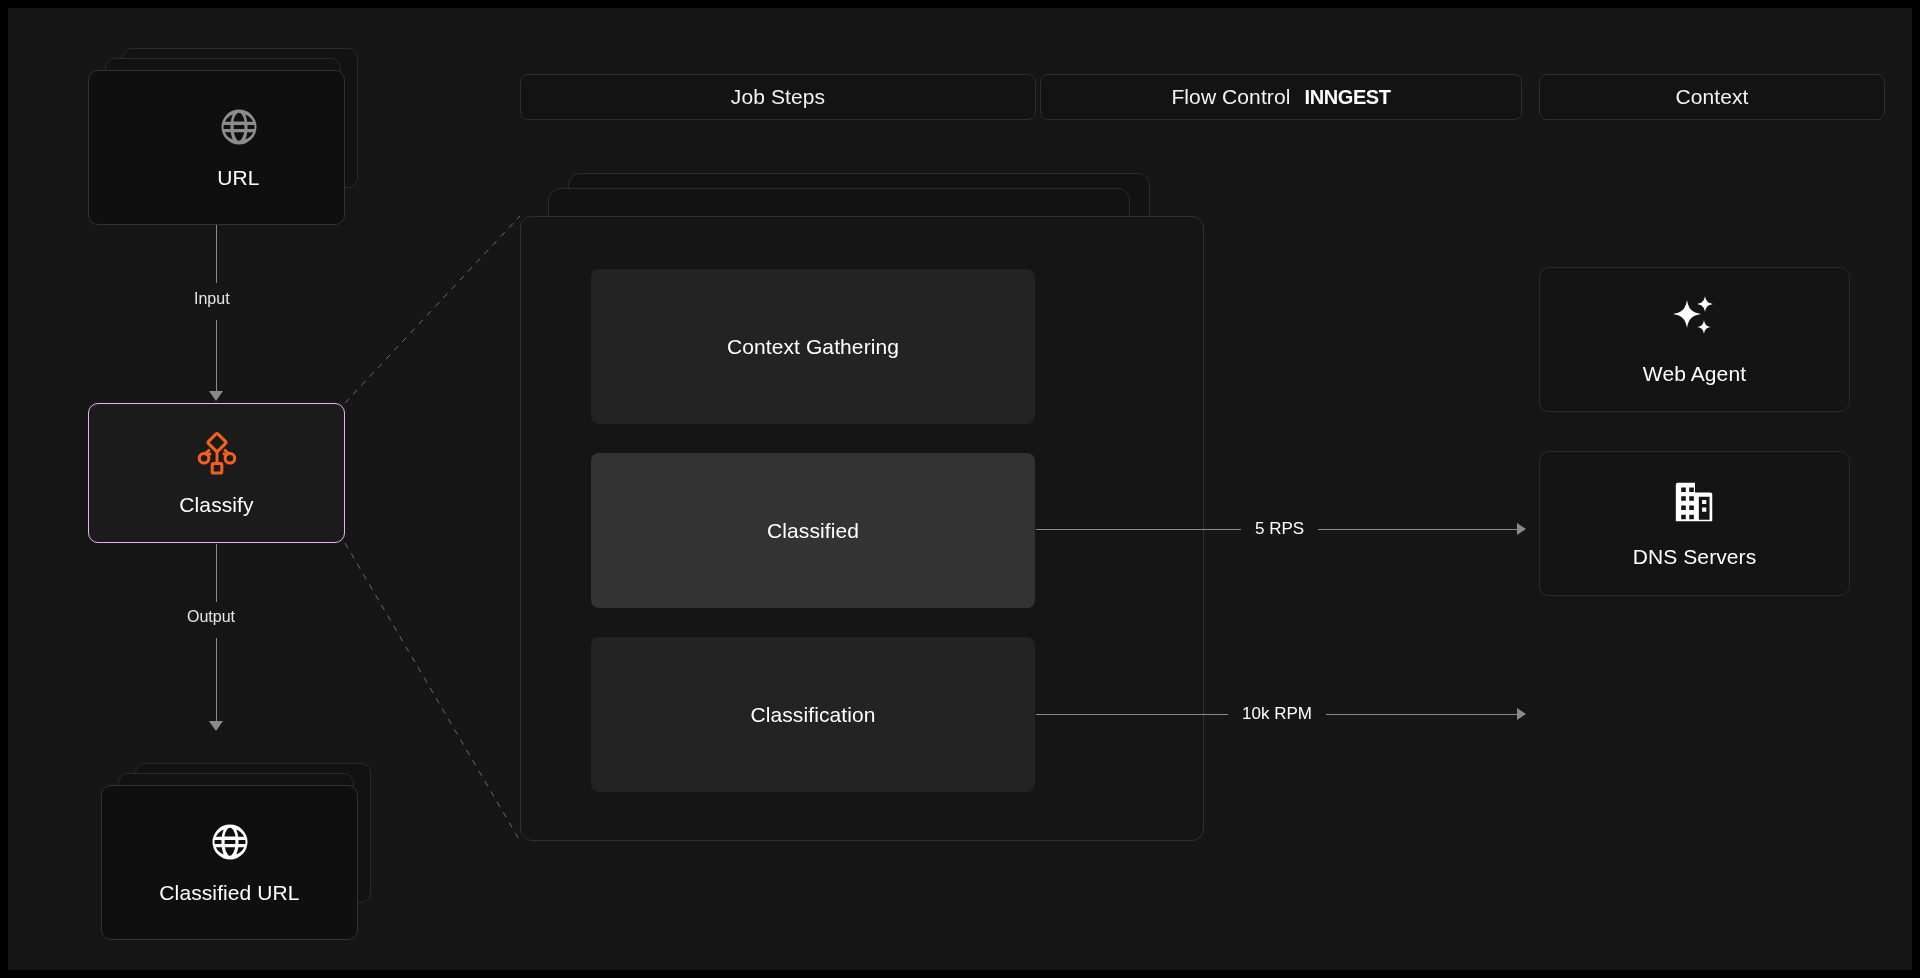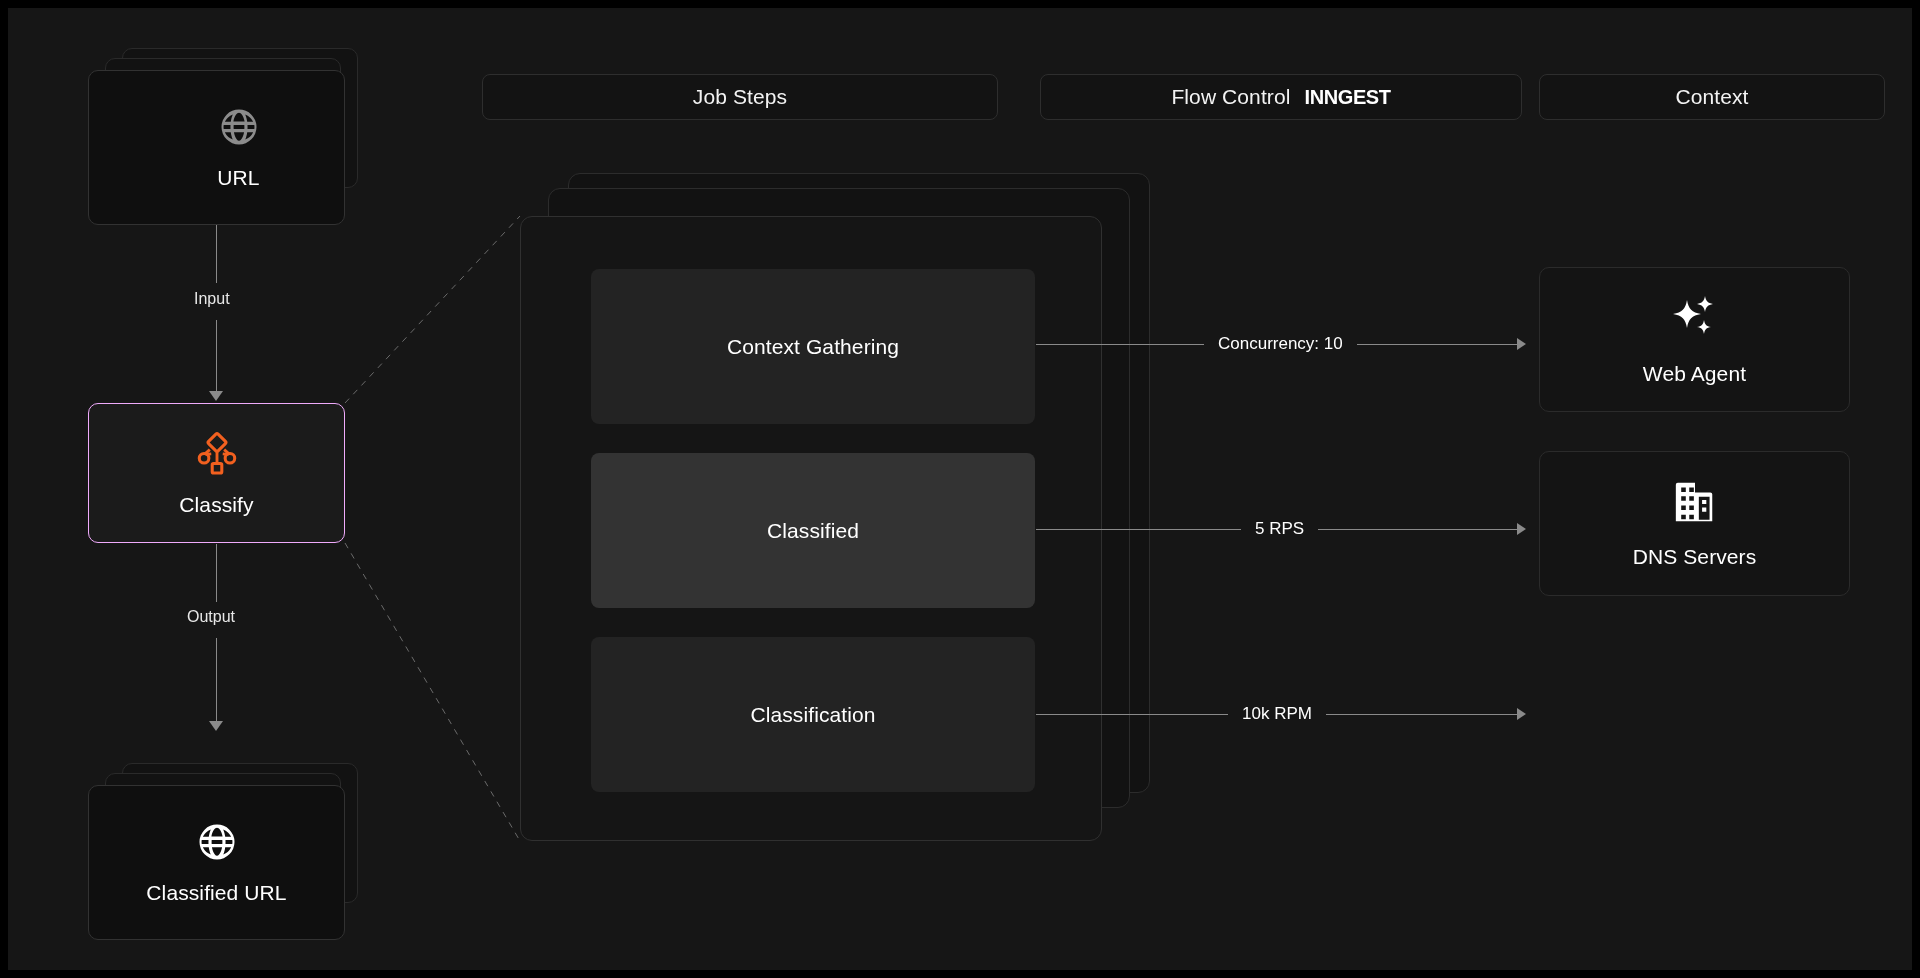--- a/index.html
+++ b/index.html
@@ -38,21 +38,21 @@
     border-radius: 8px;
     background: #131313;
     display: flex;
     align-items: center;
     justify-content: center;
     gap: 14px;
     color: #f3f3f3;
     font-size: 21px;
     letter-spacing: .1px;
   }
-  #pill-jobsteps { left: 474px; top: 66px; width: 516px; }
+  #pill-jobsteps { left: 512px; top: 66px; width: 516px; }
   #pill-flow     { left: 1032px; top: 66px; width: 482px; }
   #pill-context  { left: 1531px; top: 66px; width: 346px; }
 
   .brand {
     font-size: 20px;
     font-weight: 700;
     letter-spacing: -0.4px;
     color: #ffffff;
   }
 
@@ -89,21 +89,21 @@
 
   
   #classify-card {
     left: 80px; top: 395px; width: 257px; height: 140px;
     background: #1b1b1b;
     border: 1px solid #f0abfc;
     border-radius: 10px;
   }
 
   
-  #curl-stack { left: 80px; top: 755px; width: 275px; height: 180px; padding-left: 44px; }
+  #curl-stack { left: 93px; top: 755px; width: 275px; height: 180px; padding-left: 44px; }
   #curl-g2 { left: 34px; top: 0px;  width: 236px; height: 140px; }
   #curl-g1 { left: 17px; top: 10px; width: 236px; height: 140px; }
   #curl-main { left: 0px; top: 22px; width: 257px; height: 155px; }
 
   
   .vline {
     position: absolute;
     width: 1px;
     background: #8a8a8a;
   }
@@ -129,21 +129,21 @@
     left: 560px; top: 165px; width: 582px; height: 620px;
     border: 1px solid #2c2c2c; border-radius: 12px; background: #121212;
   }
   #steps-ghost1 {
     position: absolute;
     left: 540px; top: 180px; width: 582px; height: 620px;
     border: 1px solid #2c2c2c; border-radius: 12px; background: #121212;
   }
   #steps-main {
     position: absolute;
-    left: 512px; top: 208px; width: 582px; height: 625px;
+    left: 512px; top: 208px; width: 684px; height: 625px;
     border: 1px solid #303030; border-radius: 12px;
     background: #151515;
   }
 
   .step-card {
     position: absolute;
     left: 70px;
     width: 444px;
     height: 155px;
     border-radius: 8px;
@@ -294,26 +294,20 @@
       <span>Context Gathering</span>
     </div>
     <div class="step-card highlight" id="step-1">
       <span>Classified</span>
     </div>
     <div class="step-card" id="step-2">
       <span>Classification</span>
     </div>
   </div>
 
-  <div class="hrow" id="hrow-0">
-    <div class="hline" style="width:168px;"></div>
-    <span class="hlabel">Concurrency: 10</span>
-    <div class="hline" style="flex:1;"></div>
-    <div class="harrow"></div>
-  </div>
 
   <div class="hrow" id="hrow-1">
     <div class="hline" style="width:205px;"></div>
     <span class="hlabel">5 RPS</span>
     <div class="hline" style="flex:1;"></div>
     <div class="harrow"></div>
   </div>
 
   <div class="hrow" id="hrow-2">
     <div class="hline" style="width:192px;"></div>

